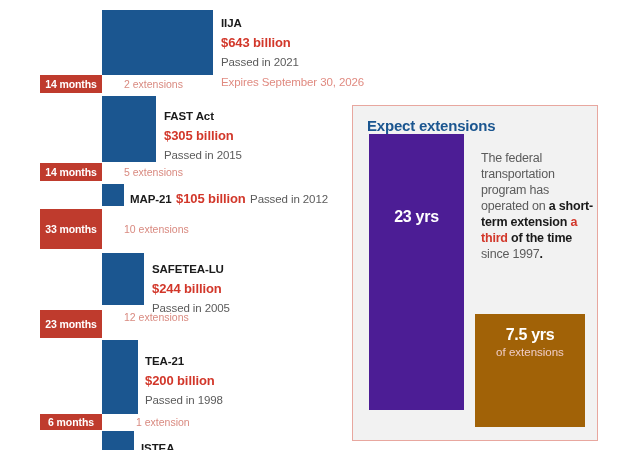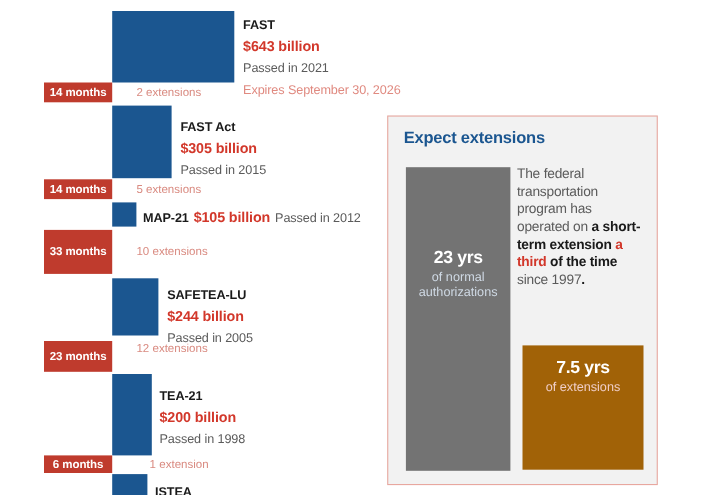--- a/index.html
+++ b/index.html
@@ -119,24 +119,24 @@
     letter-spacing: -0.2px;
   }
 
   .panel-bar {
     position: absolute;
     overflow: hidden;
   }
 
   #bar-normal {
     left: 16px;
-    top: 46px;
+    top: 28px;
     width: 95px;
     height: 276px;
-    background: #737373;
+    background: #4c1d95;
   }
 
   #bar-extensions {
     left: 122px;
     top: 208px;
     width: 110px;
     height: 113px;
     background: #a16207;
   }
 
@@ -162,42 +162,42 @@
     font-size: 11.5px;
     color: #cfd9e4;
     line-height: 1.22;
     margin-top: 1px;
   }
 
   #bar-extensions .bar-small { color: #f0cdc7; }
 
   #panel-body {
     position: absolute;
-    left: 117px;
+    left: 128px;
     top: 44px;
     width: 116px;
     font-size: 12.5px;
     line-height: 1.28;
     color: #5b5b5b;
     letter-spacing: -0.2px;
   }
 
   #panel-body b { color: #1a1a1a; font-weight: bold; }
   #panel-body .red { color: #d2372a; font-weight: bold; }
 </style>
 </head>
 <body>
 
 <div id="infographic">
 
   <div id="timeline">
 
     <div class="bar" style="left:102px; top:10px; width:111px; height:65px;"></div>
     <div class="act-label" style="left:221px; top:12px;">
-      <span class="act-name">FAST</span><br>
+      <span class="act-name">IIJA</span><br>
       <span class="act-amount">$643 billion</span><br>
       <span class="act-passed">Passed in 2021</span><br>
       <span class="act-expires">Expires September 30, 2026</span>
     </div>
 
     <div class="gap-row" style="left:40px; top:75px; width:200px;">
       <div class="gap-badge" style="width:62px;">14 months</div>
       <div class="gap-ext">2 extensions</div>
     </div>
 
@@ -258,21 +258,20 @@
 
   </div>
 
   <div id="panel">
 
     <div id="panel-title">Expect extensions</div>
 
     <div class="panel-bar" id="bar-normal">
       <div class="panel-bar-text">
         <span class="bar-big">23 yrs</span>
-        <span class="bar-small">of normal authorizations</span>
       </div>
     </div>
 
     <div id="panel-body">
       <span>The federal transportation program has operated on </span><b>a short-term extension </b><b class="red">a third </b><b>of the time </b><span>since 1997</span><b>.</b>
     </div>
 
     <div class="panel-bar" id="bar-extensions">
       <div class="panel-bar-text">
         <span class="bar-big">7.5 yrs</span>

